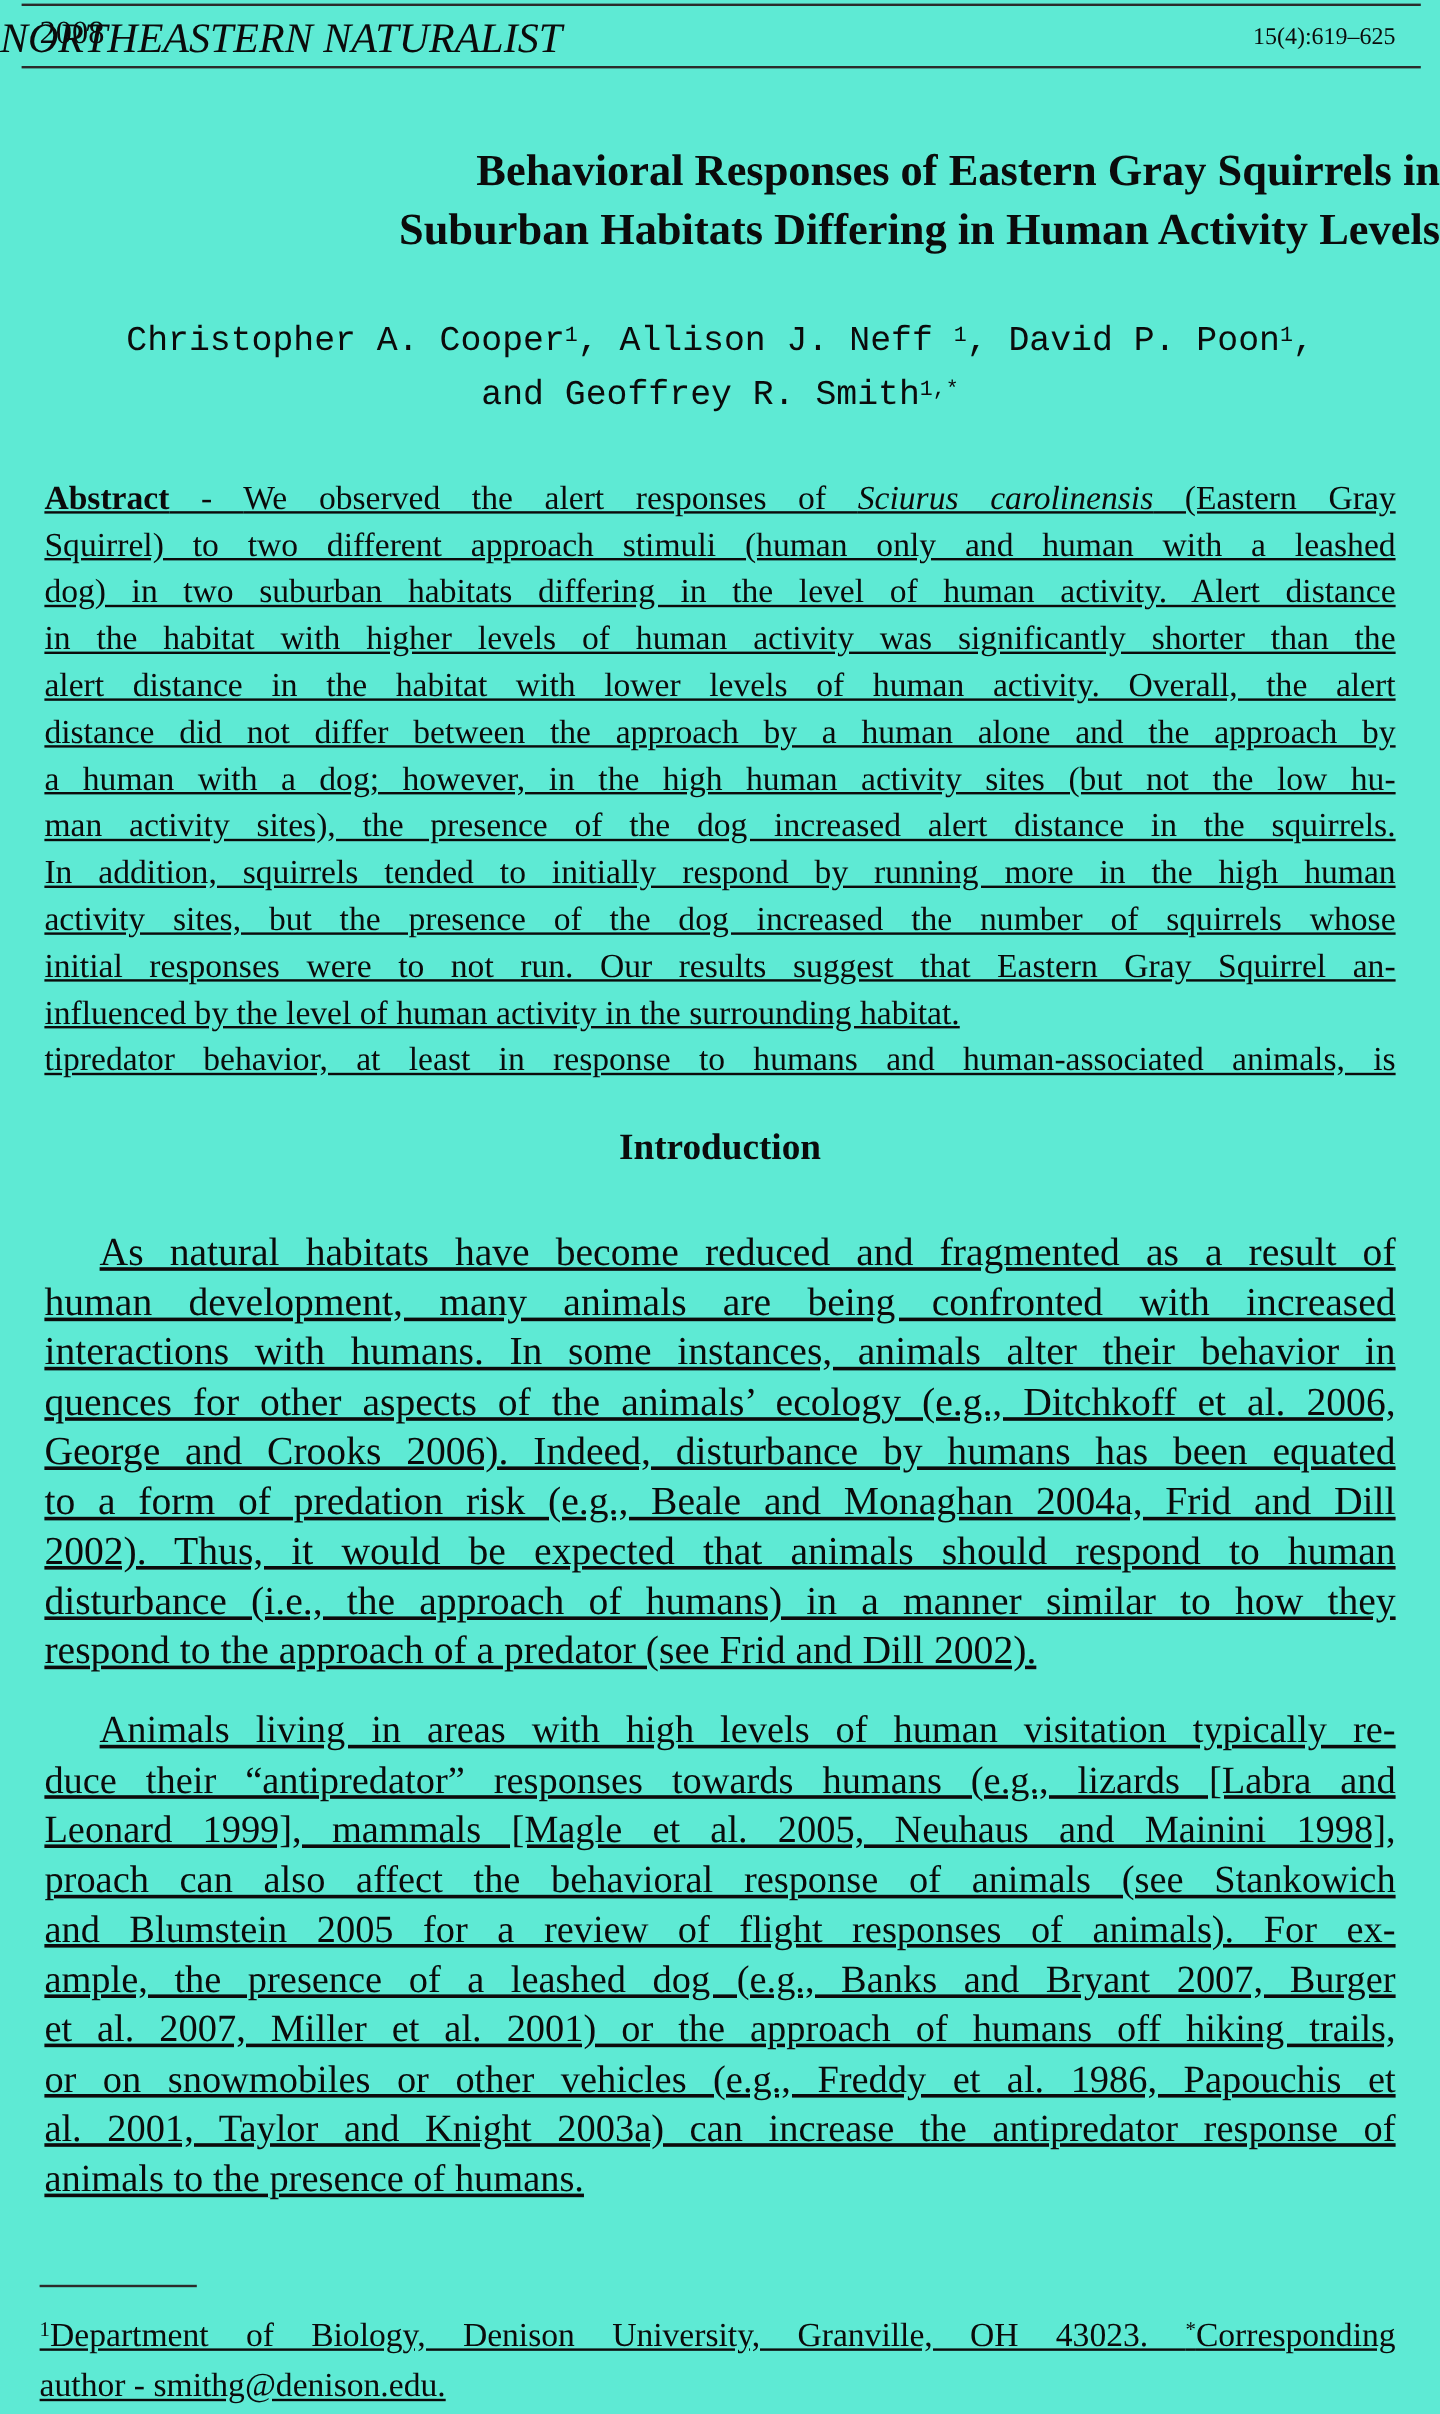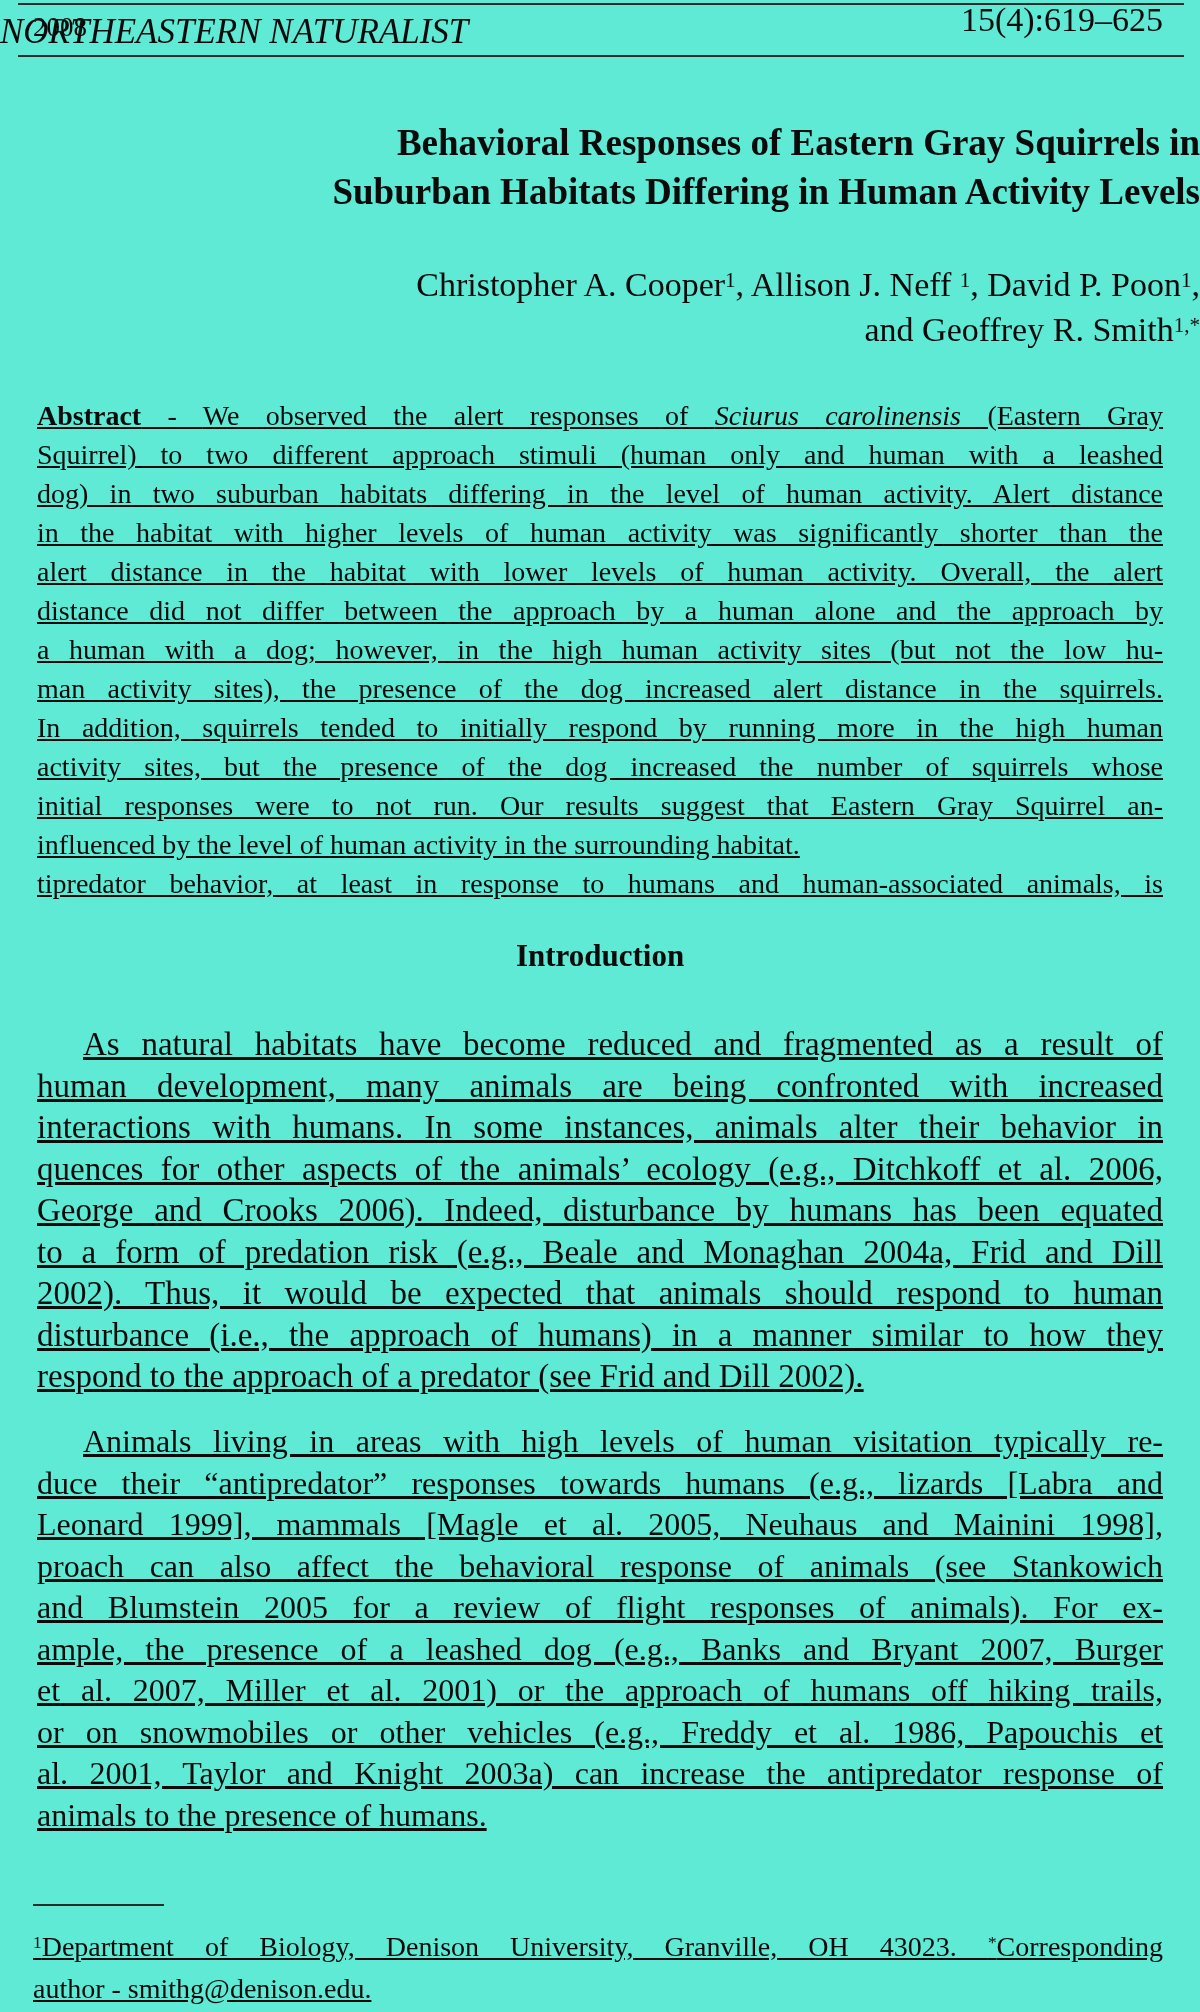--- a/index.html
+++ b/index.html
@@ -7,26 +7,26 @@
     position:relative; width:1200px; height:2012px; margin:0 auto;
     background:#5eead4; color:#0b0b0b;
     font-family:"Liberation Serif","DejaVu Serif",serif;
     overflow:hidden;
   }
   .rule { position:absolute; left:18px; width:1166px; border-top:2px solid #2b2b2b; }
   .rule-top { top:3px; }
   .rule-bottom { top:55px; }
   .header-year { position:absolute; top:12px; left:33px; font-size:27px; }
   .header-journal { position:absolute; top:12px; left:0; right:0; text-align:left; font-style:italic; font-size:35px; }
-  .header-citation { position:absolute; top:1px; right:37px; font-size:34px; }
+  .header-citation { position:absolute; top:20px; right:37px; font-size:20px; }
 
   .title { position:absolute; top:118px; left:0; right:0; text-align:right;
            font-weight:bold; font-size:37px; line-height:49px; }
-  .authors { position:absolute; top:262px; left:0; right:0; text-align:right;
-             font-size:34px; line-height:45px; }
+  .authors { position:absolute; top:262px; left:0; right:0; text-align:center;
+             font-size:29px; line-height:45px;font-family:Liberation Mono, monospace; }
   .sup { font-size:0.62em; position:relative; top:-0.45em; line-height:0; }
 
   .abstract { position:absolute; top:396px; left:37px; width:1126px;
               font-size:28px; line-height:39px; }
   .intro-heading { position:absolute; top:938px; left:0; right:0; text-align:center;
                    font-weight:bold; font-size:31px; }
   .para1 { position:absolute; top:1024px; left:37px; width:1126px;
            font-size:33px; line-height:41.5px; }
   .para2 { position:absolute; top:1421px; left:37px; width:1126px;
            font-size:32px; line-height:41.5px; }

